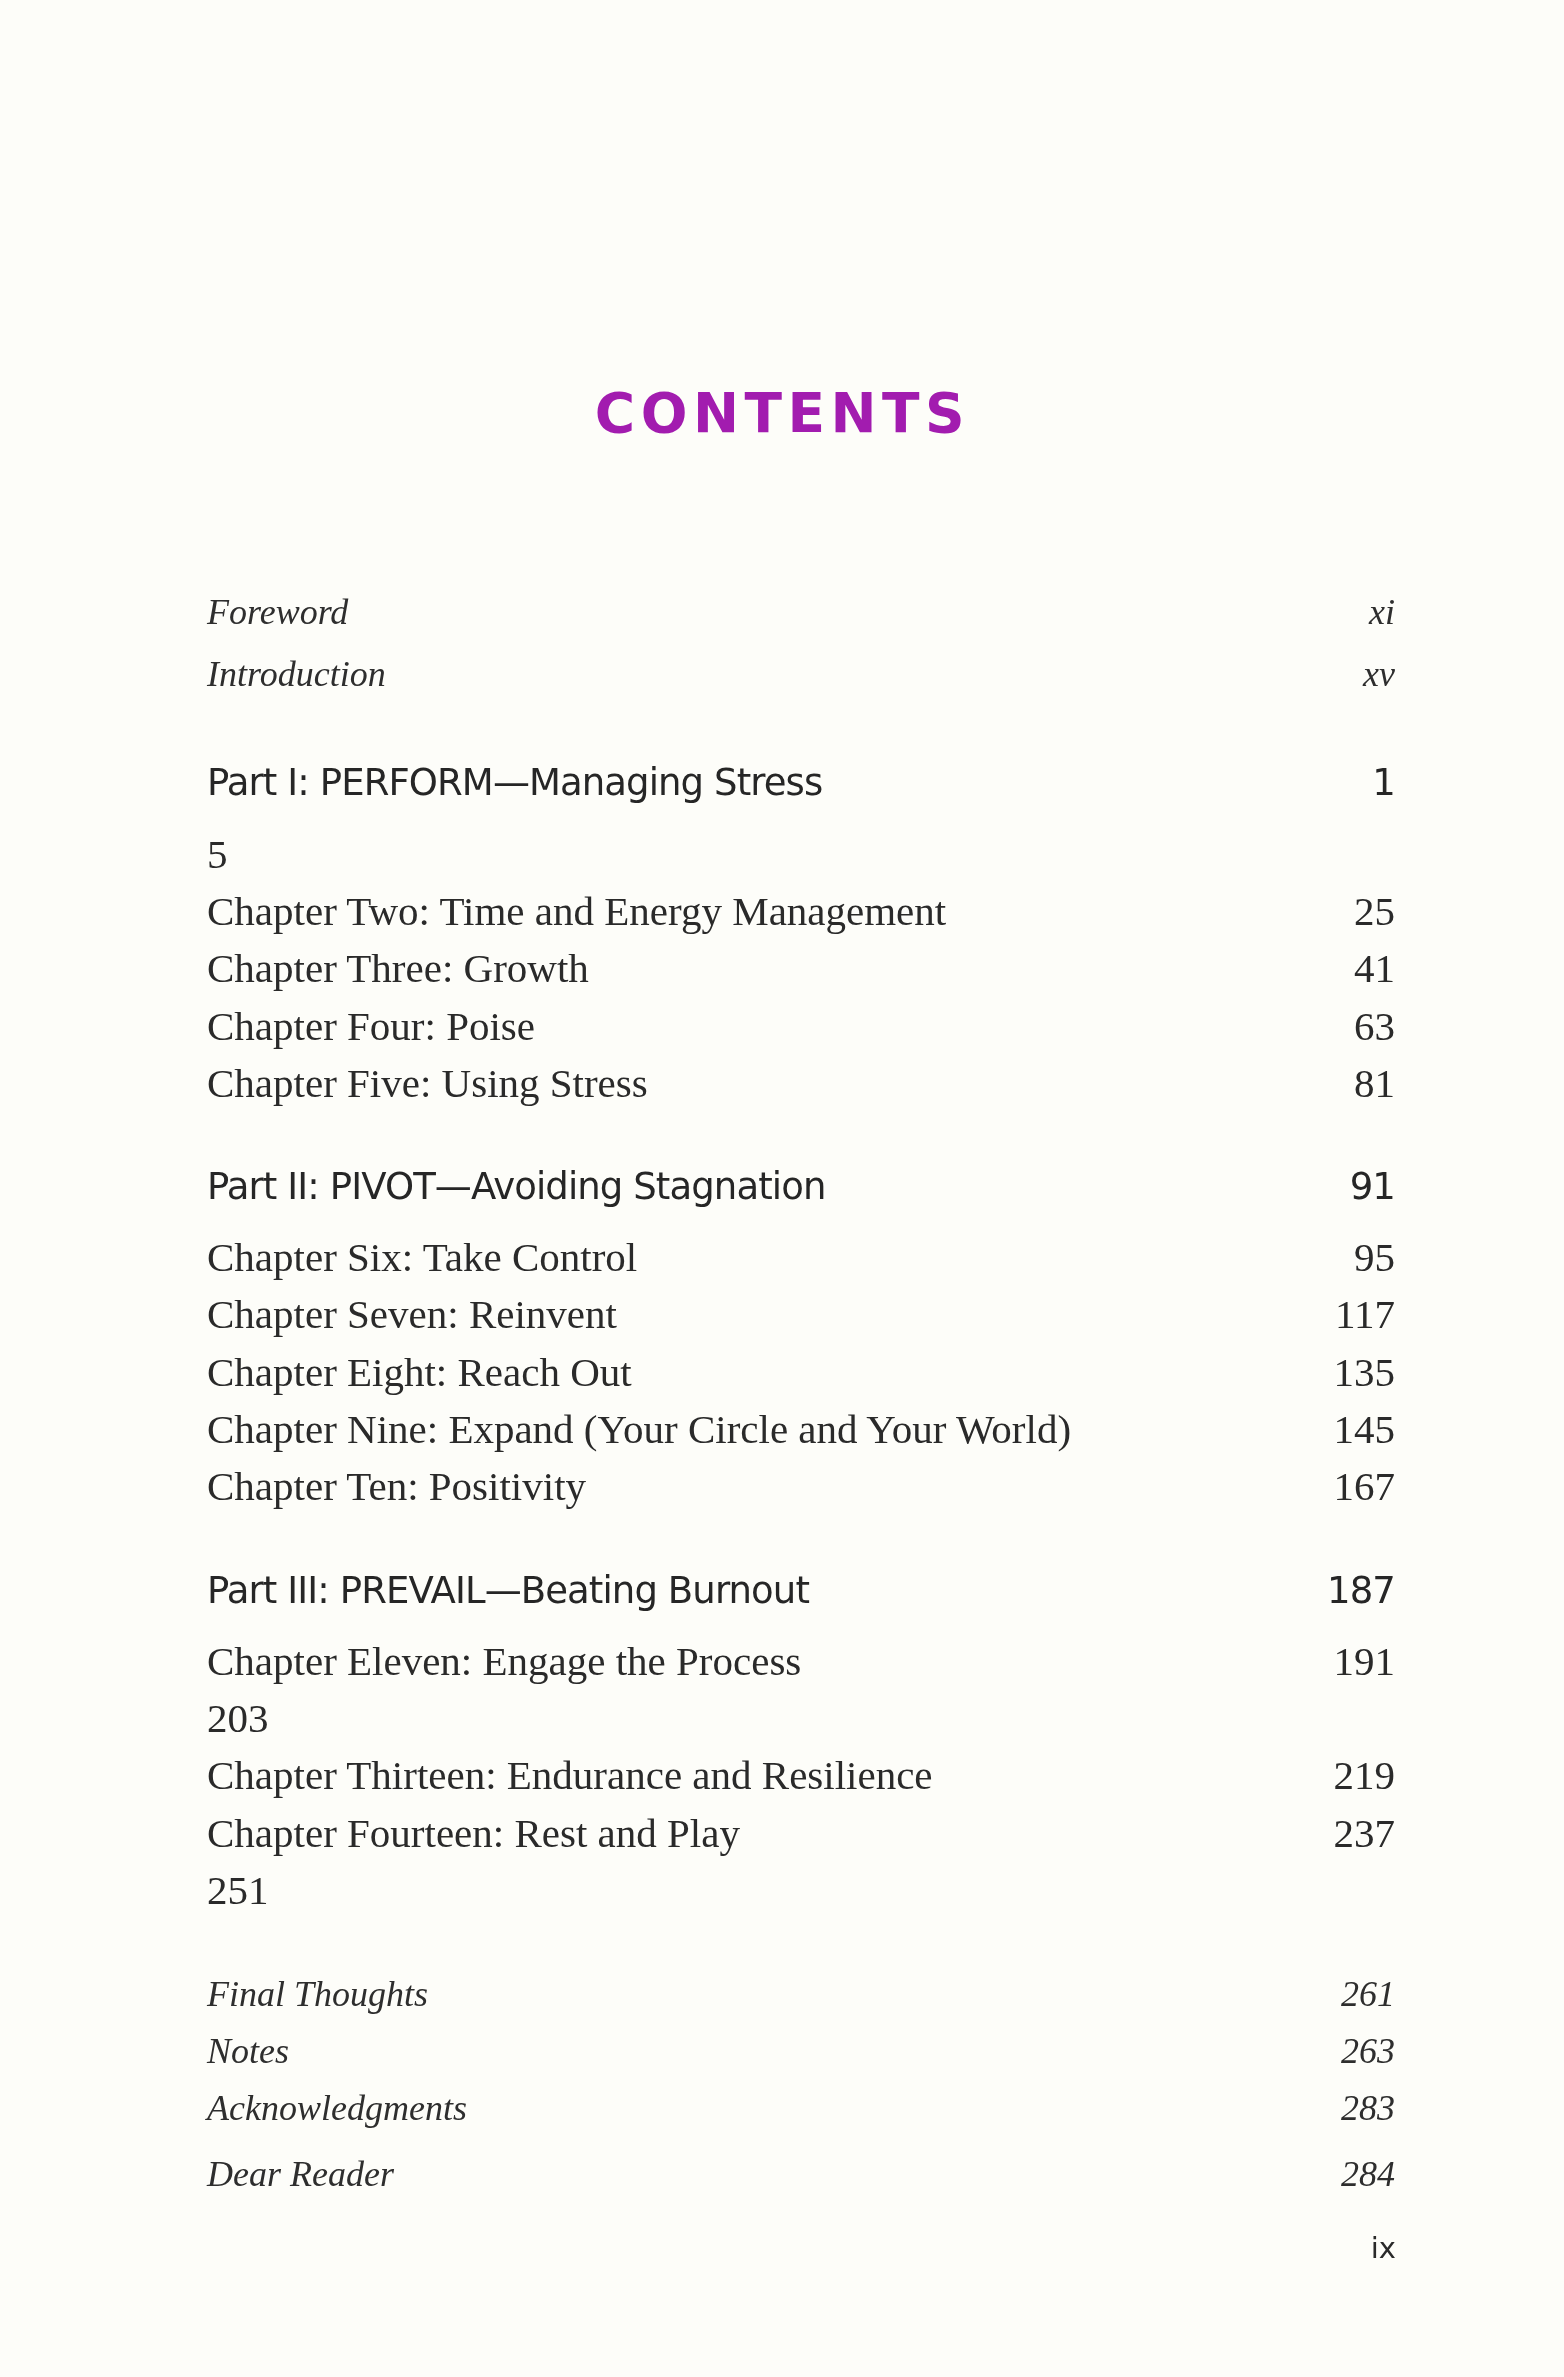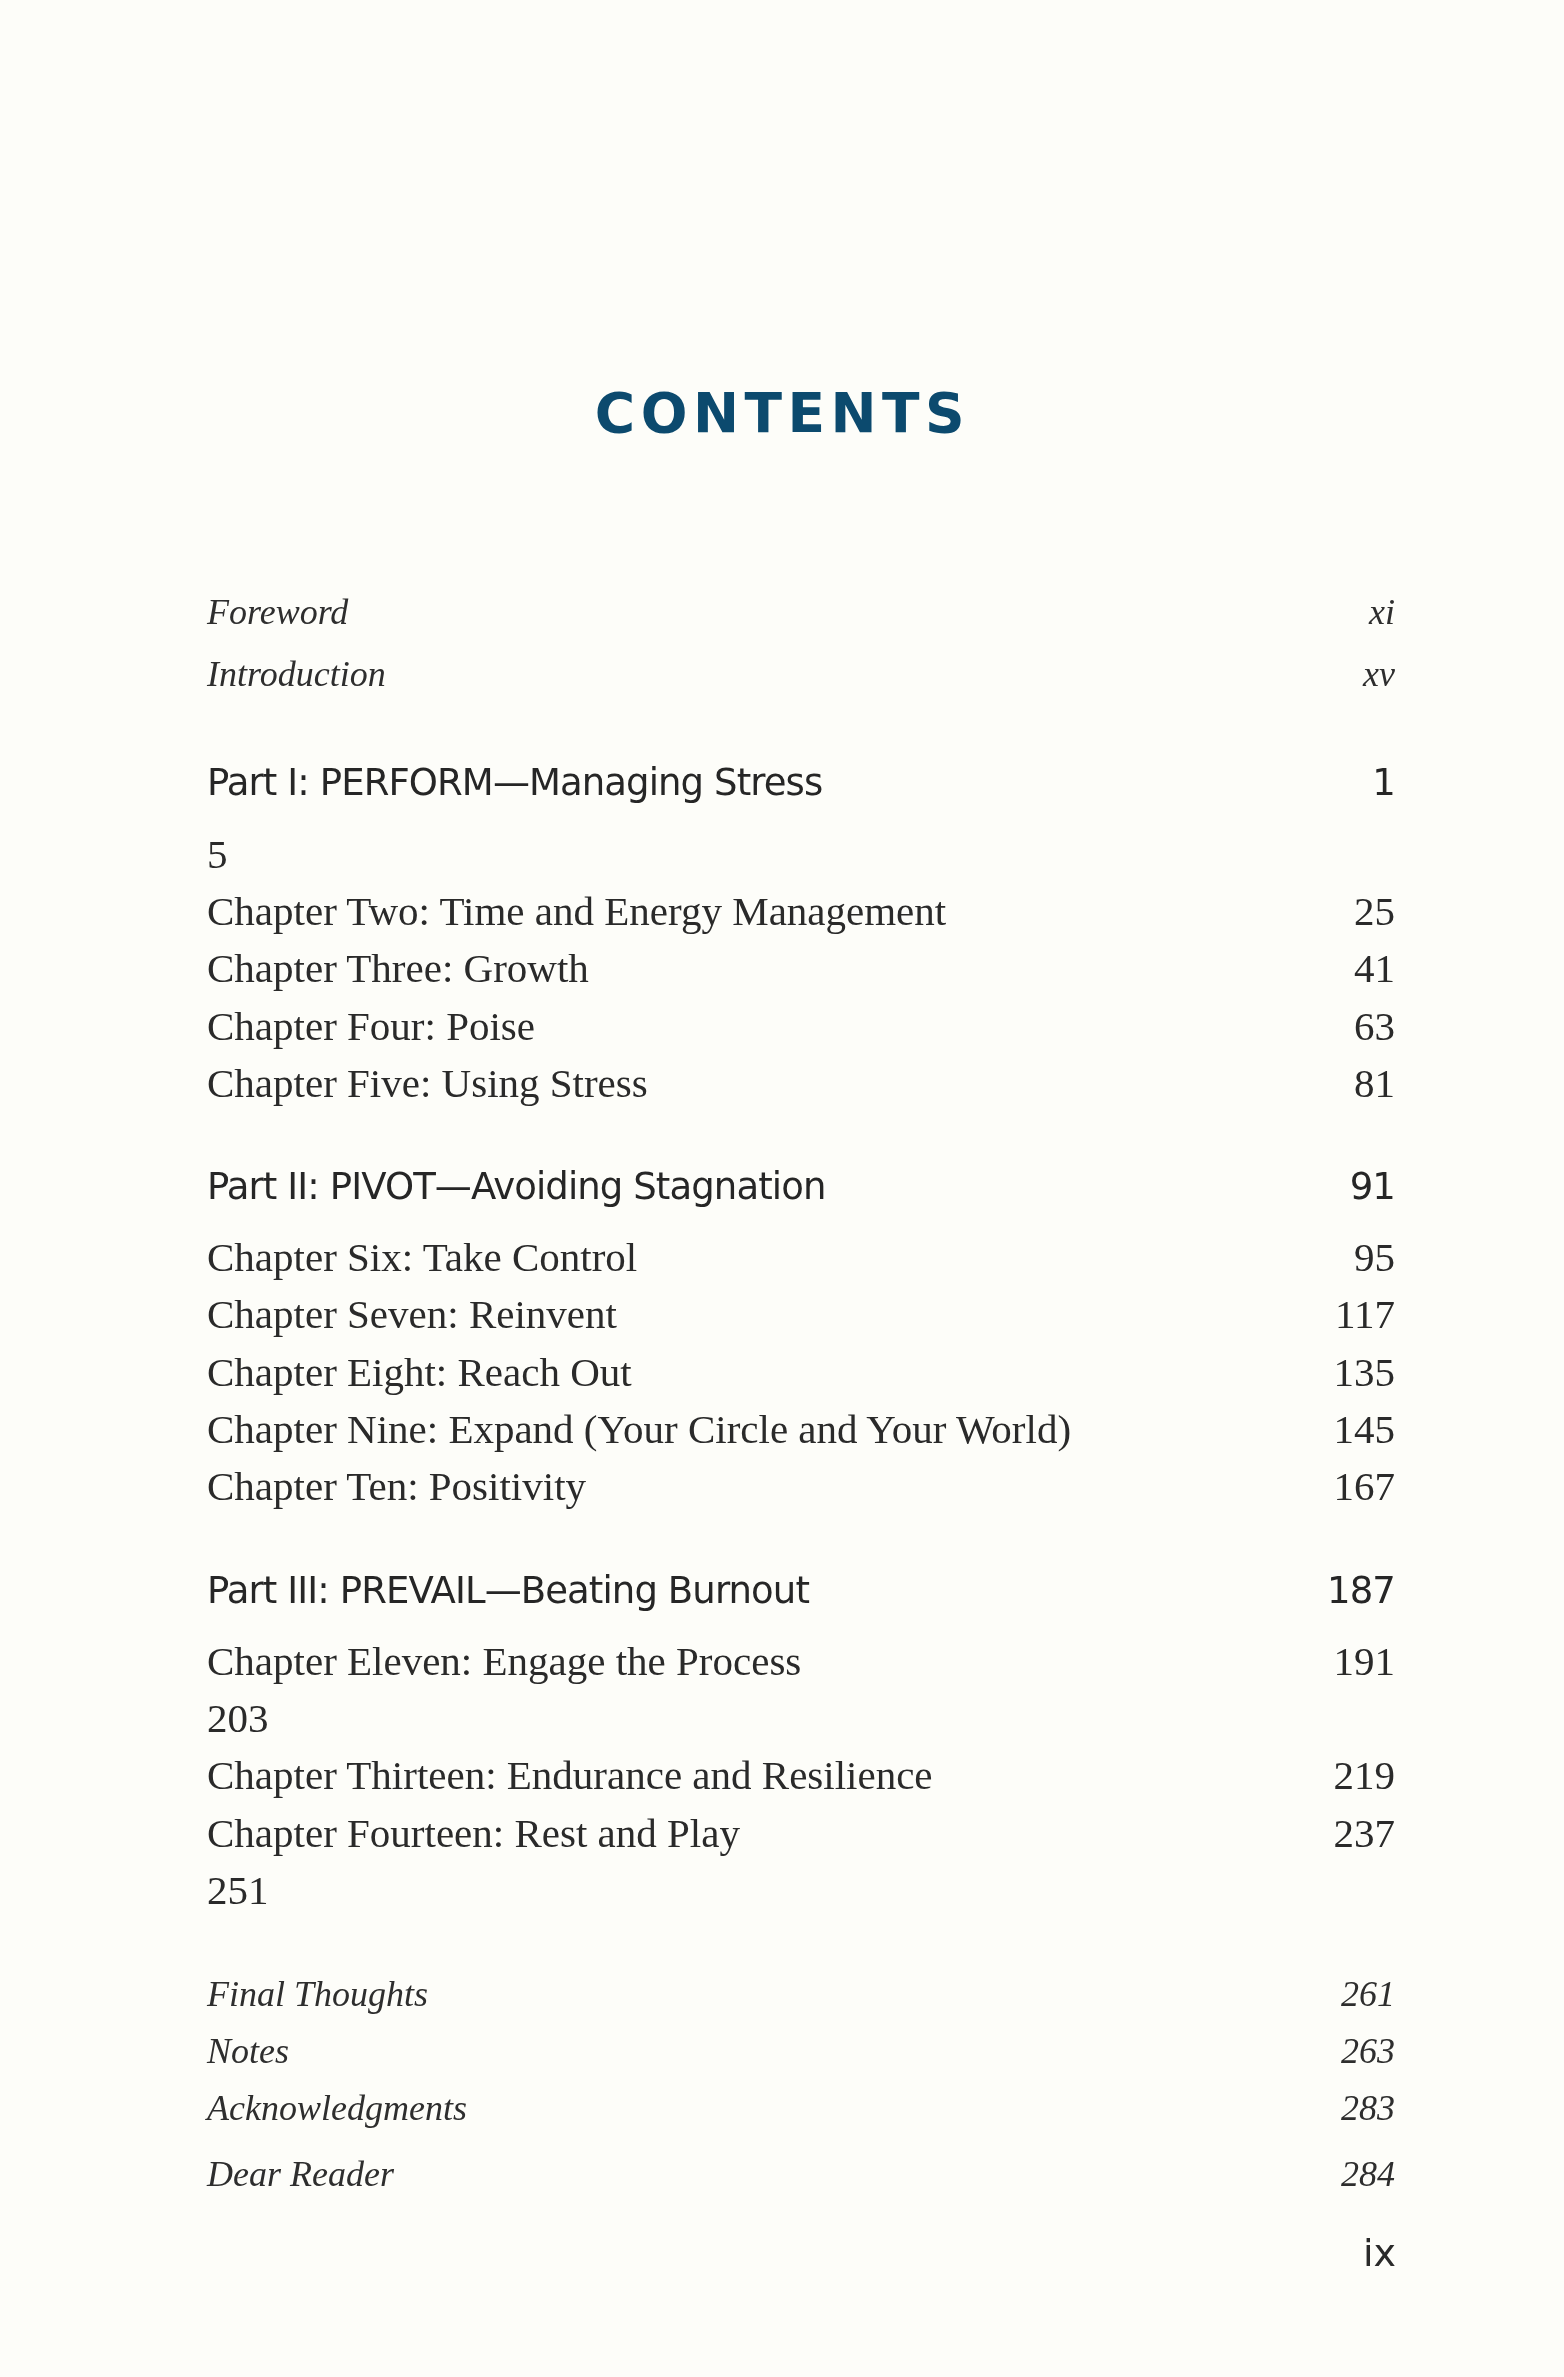--- a/index.html
+++ b/index.html
@@ -13,21 +13,21 @@
     }
     .page-title {
       position: absolute;
       left: 0; right: 0;
       top: 344px;
       text-align: center;
       font-family: "DejaVu Sans", sans-serif;
       font-weight: bold;
       font-size: 55px;
       letter-spacing: 5.5px;
-      color: #0c4a6e;
+      color: #a21caf;
     }
     .toc {
       position: absolute;
       left: 207px;
       width: 1188px;
       top: 0;
     }
     .row {
       position: absolute;
       left: 0; right: 0;
@@ -51,21 +51,21 @@
       font-family: "DejaVu Sans", sans-serif;
       font-size: 37px;
       color: #262626;
       letter-spacing: -0.9px;
     }
     .folio {
       position: absolute;
       right: 169px;
       top: 2231px;
       font-family: "DejaVu Sans", sans-serif;
-      font-size: 38px;
+      font-size: 29px;
       color: #2a2a2a;
     }
   </style>
 </head>
 <body>
 
 <h1 class="page-title">CONTENTS</h1>
 
 <div class="toc">
 

